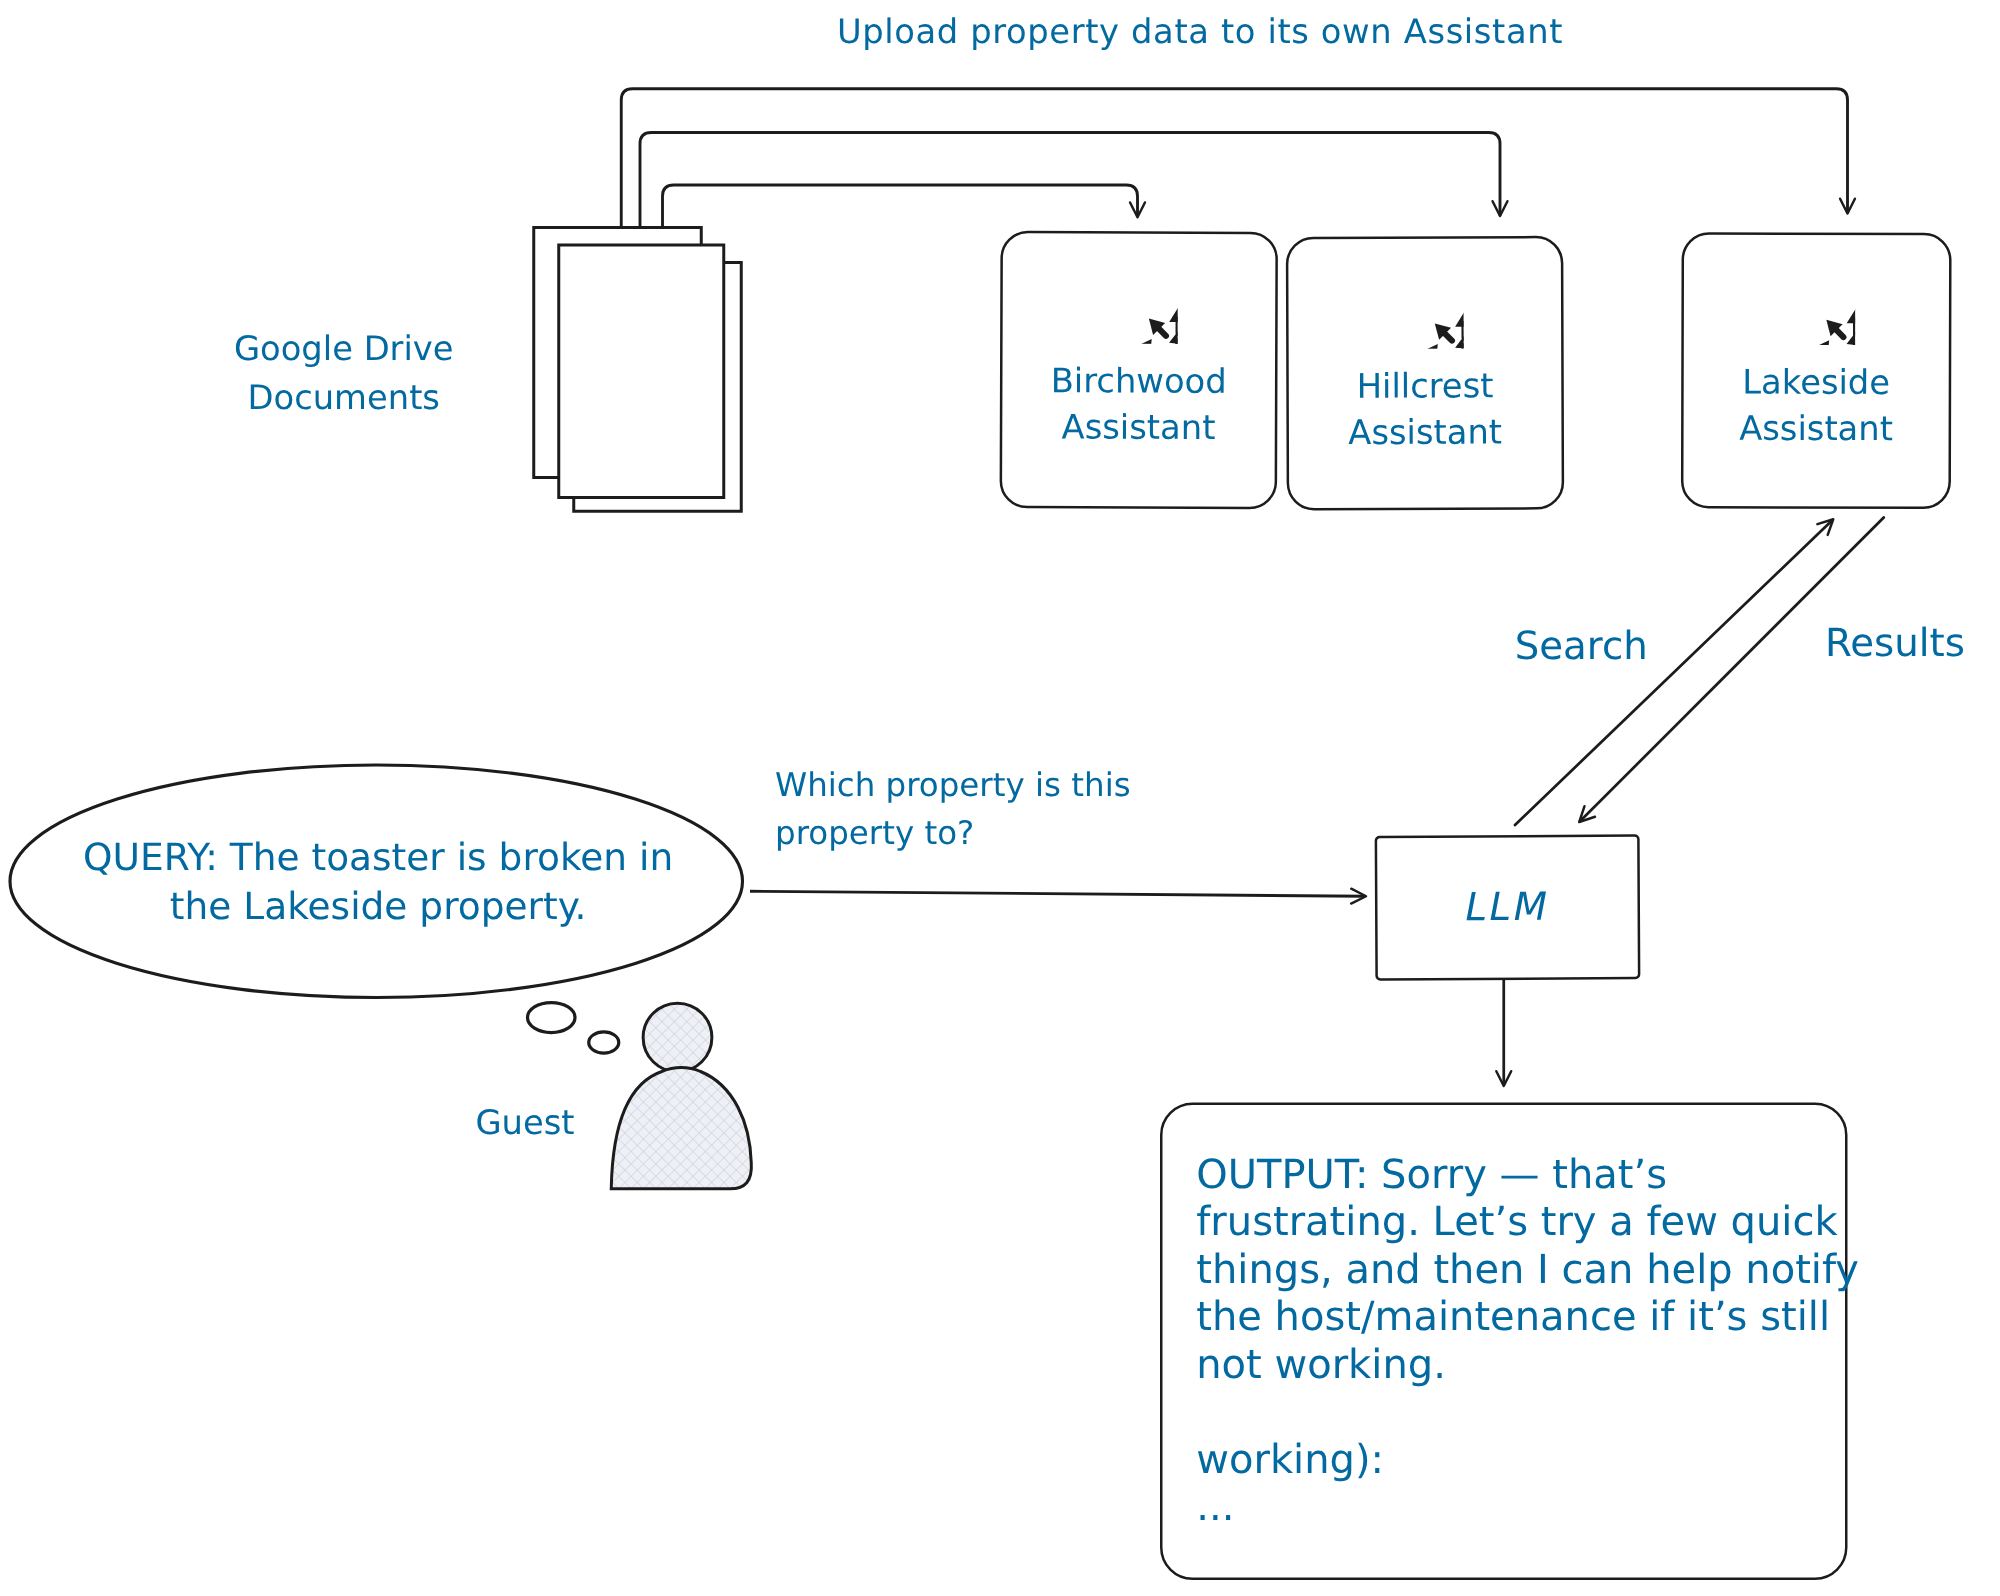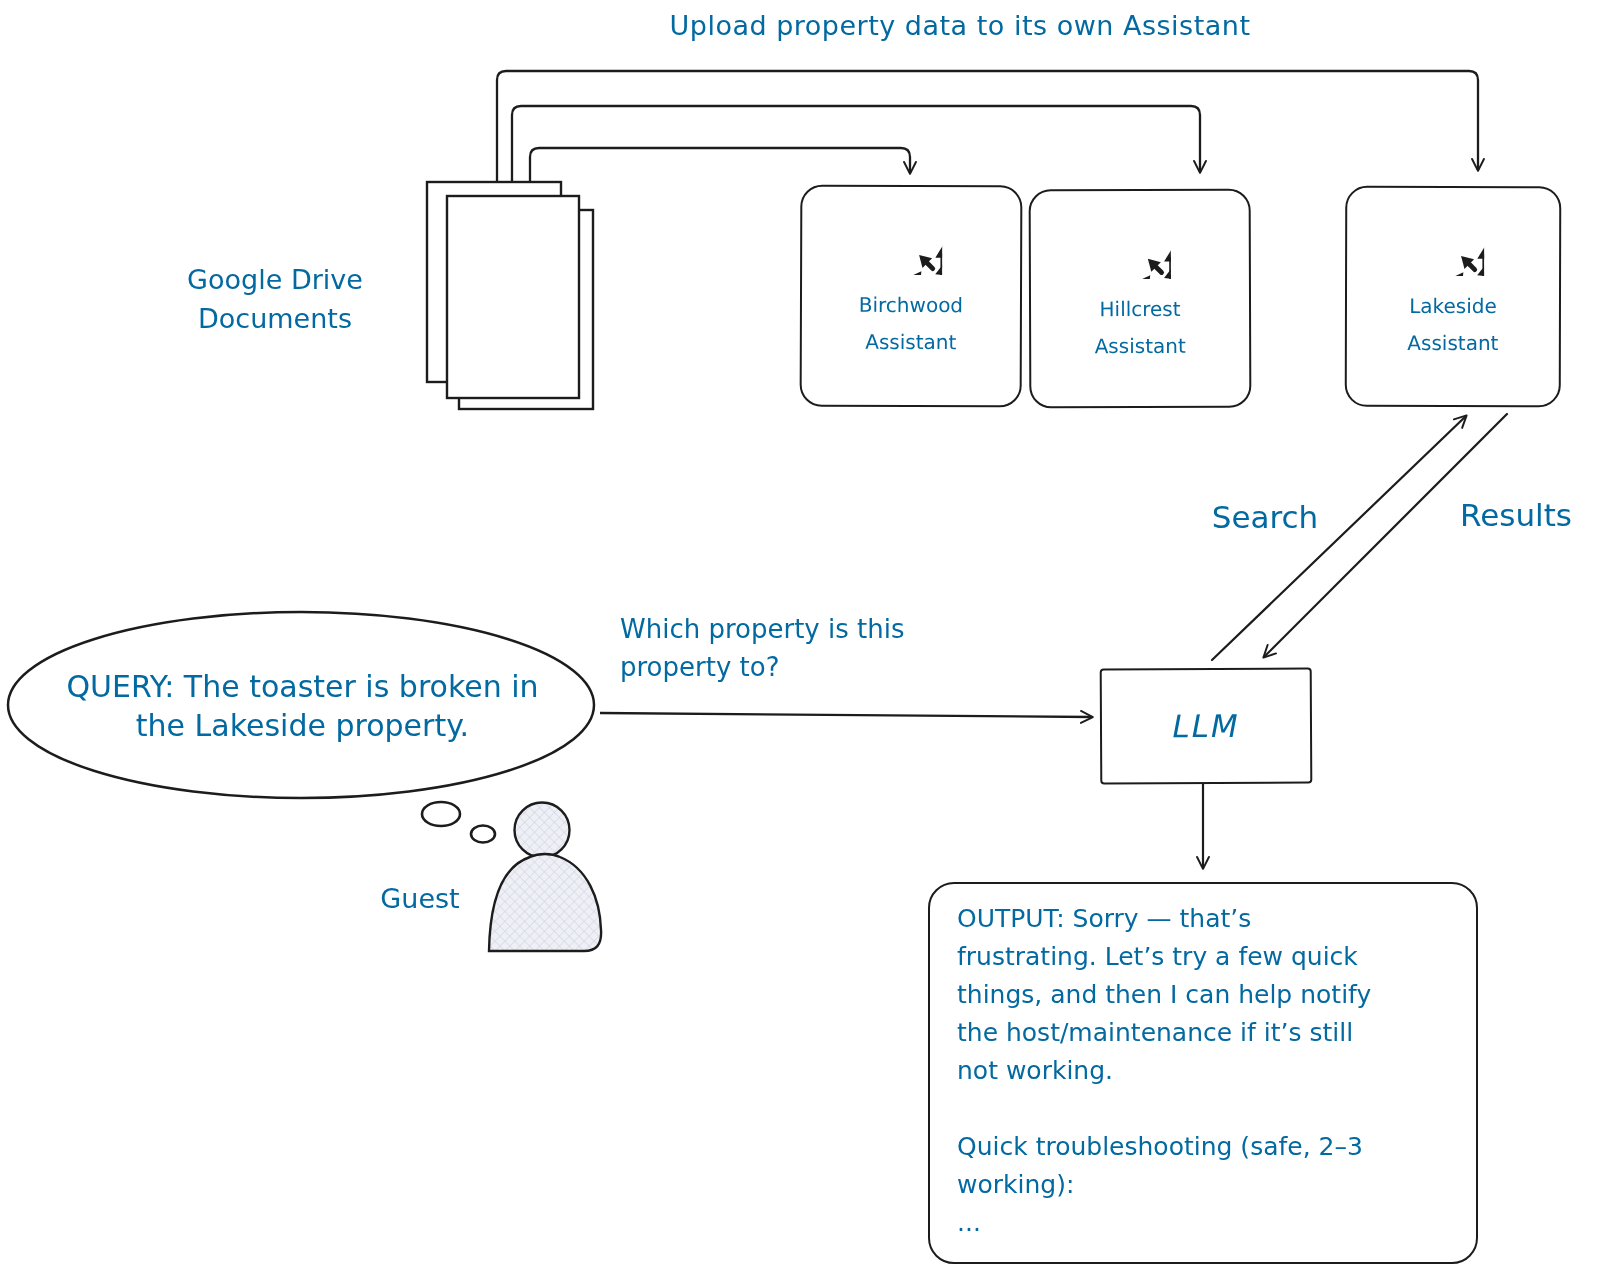--- a/index.html
+++ b/index.html
@@ -10,21 +10,21 @@
   svg{display:block;}
   #bg{position:absolute;left:0;top:0;}
 
   .title{left:560px;top:10px;width:800px;text-align:center;font-size:27px;letter-spacing:.5px;}
 
   .doc-label{left:120px;top:260px;width:310px;text-align:center;font-size:27px;line-height:39px;}
 
   .card{border:2.5px solid #1c1c1c;border-radius:22px;background:#ffffff;
         display:flex;flex-direction:column;align-items:center;}
   .card .icon{margin-top:26px;}
-  .card .cap{margin-top:12px;text-align:center;font-size:20px;line-height:37px;}
+  .card .cap{margin-top:12px;text-align:center;font-size:27px;line-height:37px;}
   #card-birchwood{left:800px;top:185px;width:218px;height:218px;transform:rotate(.2deg);}
   #card-hillcrest{left:1029px;top:189px;width:218px;height:215px;transform:rotate(-.2deg);}
   #card-lakeside{left:1345px;top:186px;width:212px;height:217px;transform:rotate(.15deg);}
 
   .edge-label{font-size:31px;}
   .search-label{left:1180px;top:499px;width:170px;text-align:center;}
   .results-label{left:1402px;top:497px;width:170px;text-align:right;}
 
   .question{left:620px;top:610px;width:370px;text-align:left;font-size:26px;line-height:38px;}
 
@@ -32,21 +32,21 @@
 
   .guest-label{left:355px;top:883px;width:130px;text-align:center;font-size:27px;}
 
   .llm-box{left:1100px;top:668px;width:208px;height:112px;border:2.6px solid #1c1c1c;
            border-radius:4px;background:#ffffff;display:flex;align-items:center;justify-content:center;
            transform:rotate(-.3deg);}
   .llm-box .llm-text{font-size:31px;font-style:italic;letter-spacing:2px;}
 
   .output-box{left:928px;top:882px;width:550px;height:382px;border:2.6px solid #1c1c1c;
               border-radius:26px;background:#ffffff;box-sizing:border-box;}
-  .output-text{position:absolute;left:27px;top:16px;right:18px;font-size:25px;line-height:38px;}
+  .output-text{position:absolute;left:27px;top:36px;right:18px;font-size:32px;line-height:38px;}
   .out-line{min-height:38px;white-space:pre;}
 </style>
 </head>
 <body>
 
 <div id="canvas">
 
   <svg id="bg" width="1600" height="1277" viewBox="0 0 1600 1277">
     <defs>
       <marker id="ah" viewBox="0 0 20 20" refX="17" refY="10" markerWidth="17" markerHeight="17" orient="auto-start-reverse" markerUnits="userSpaceOnUse">
@@ -191,19 +191,18 @@
   </div>
 
   <div class="abs output-box">
     <div class="output-text hand">
       <div class="out-line">OUTPUT: Sorry — that’s</div>
       <div class="out-line">frustrating. Let’s try a few quick</div>
       <div class="out-line">things, and then I can help notify</div>
       <div class="out-line">the host/maintenance if it’s still</div>
       <div class="out-line">not working.</div>
       <div class="out-line"></div>
-      <div class="out-line">Quick troubleshooting (safe, 2–3</div>
       <div class="out-line">working):</div>
       <div class="out-line">...</div>
     </div>
   </div>
 
 </div>
 
 </body></html>

